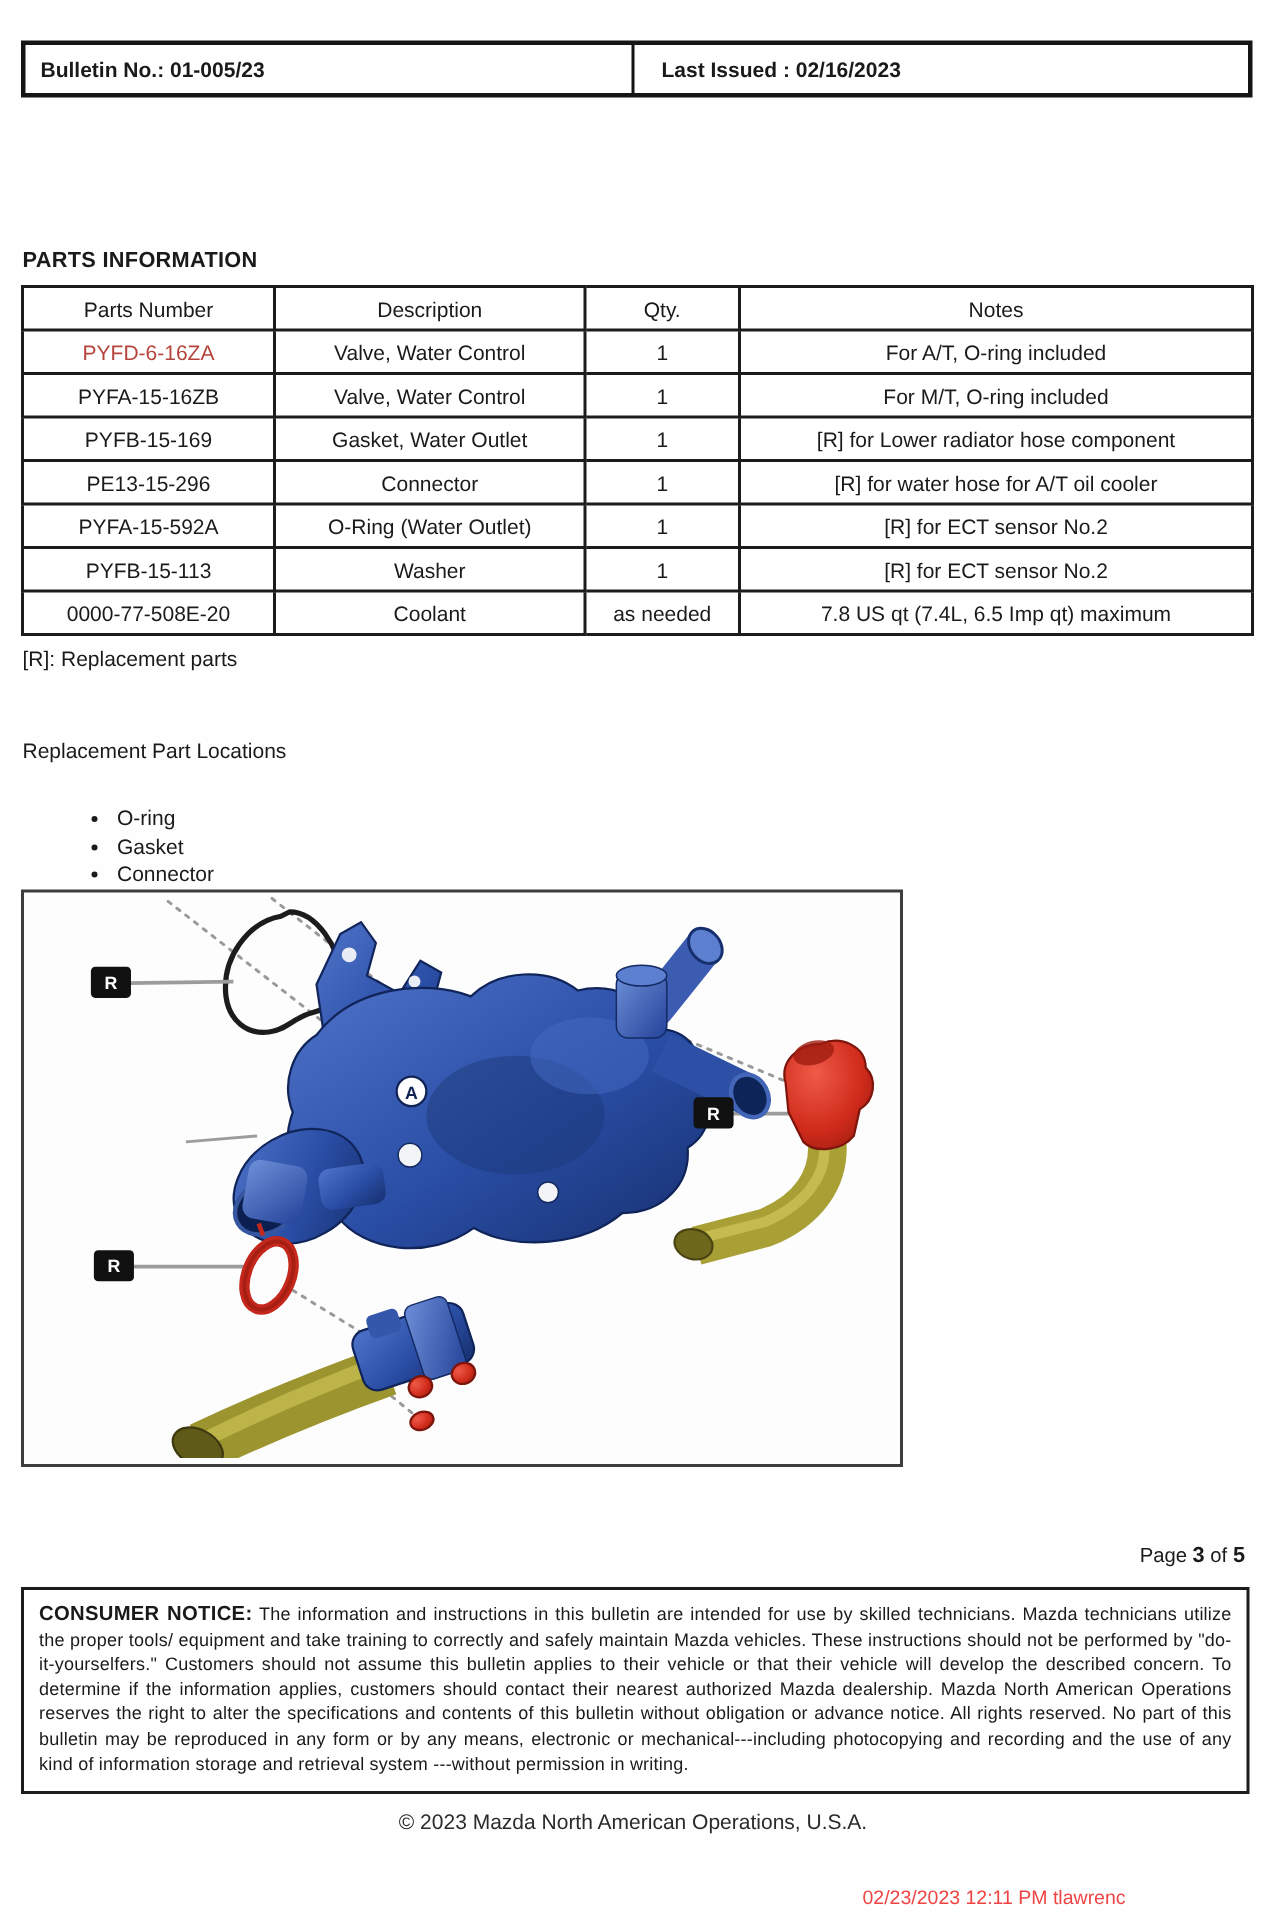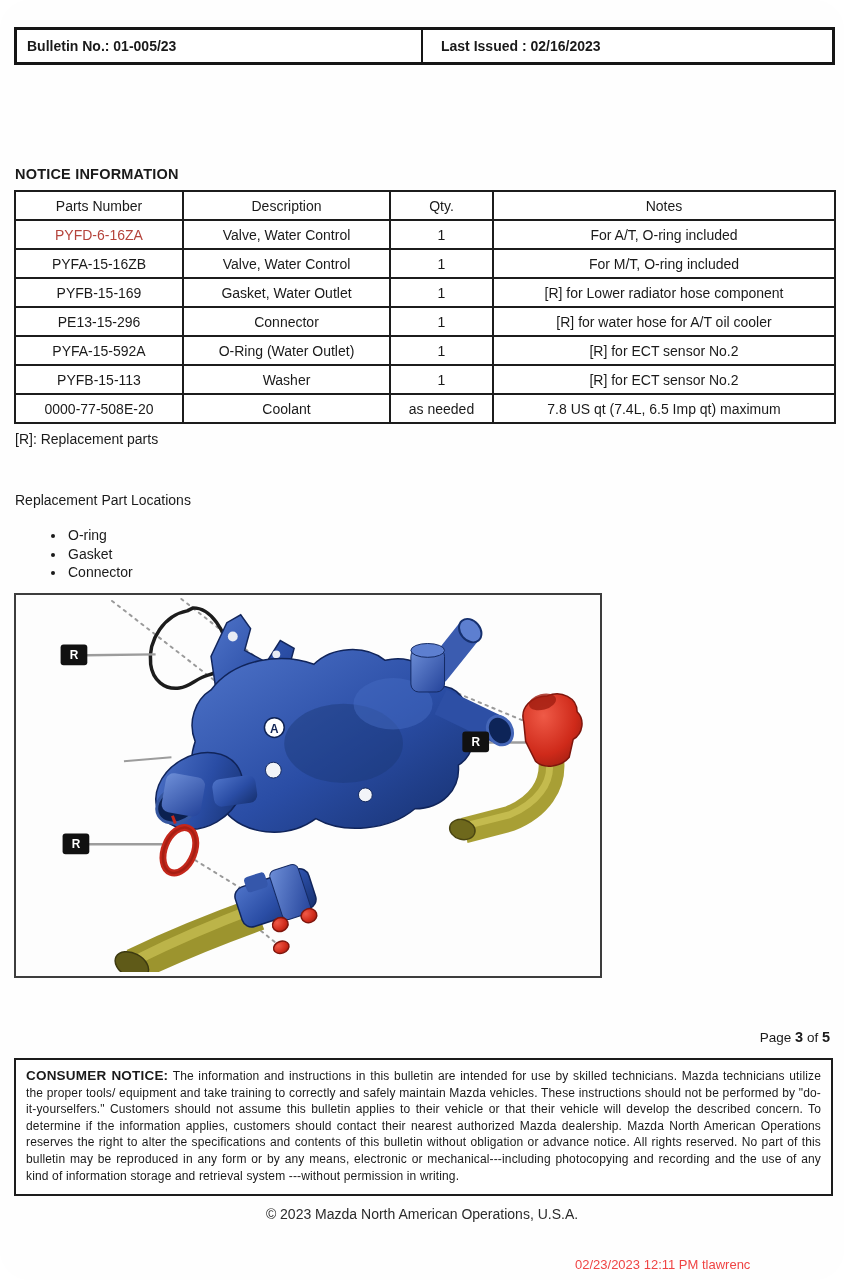--- a/index.html
+++ b/index.html
@@ -22,21 +22,21 @@
     font-size:14px;
   }
   table.parts th,table.parts td{
     border:2px solid #1c1c1c;text-align:center;vertical-align:middle;
     height:27px;padding:0 6px;font-weight:normal;
   }
   table.parts td.red{color:#b5443c;}
   .footnote{position:absolute;left:15px;top:431px;font-size:14px;}
   .repl-title{position:absolute;left:15px;top:492px;font-size:14px;}
   ul.repl-list{
-    position:absolute;left:40px;top:518px;margin:8px;padding:0 0 0 18px;
+    position:absolute;left:40px;top:518px;margin:18px;padding:0 0 0 18px;
     font-size:14px;line-height:18.5px;
   }
   ul.repl-list li{list-style:disc;padding-left:2px;}
   
   .diagram-box{
     position:absolute;left:14px;top:593px;width:584px;height:381px;
     border:2px solid #3d3d3d;background:#fdfdfd;
   }
   
   .page-indicator{
@@ -62,21 +62,21 @@
 <body>
 
 <div class="page">
 
   <div class="header-box">
     <span class="header-cell">Bulletin No.: 01-005/23</span>
     <span class="header-divider"></span>
     <span class="header-cell right">Last Issued : 02/16/2023</span>
   </div>
 
-  <div class="section-title">NOTICE INFORMATION</div>
+  <div class="section-title">PARTS INFORMATION</div>
 
   <table class="parts">
     <colgroup>
       <col style="width:168px">
         <col style="width:207px">
         <col style="width:103px">
         <col style="width:342px">
     </colgroup>
     <thead>
       <tr>

